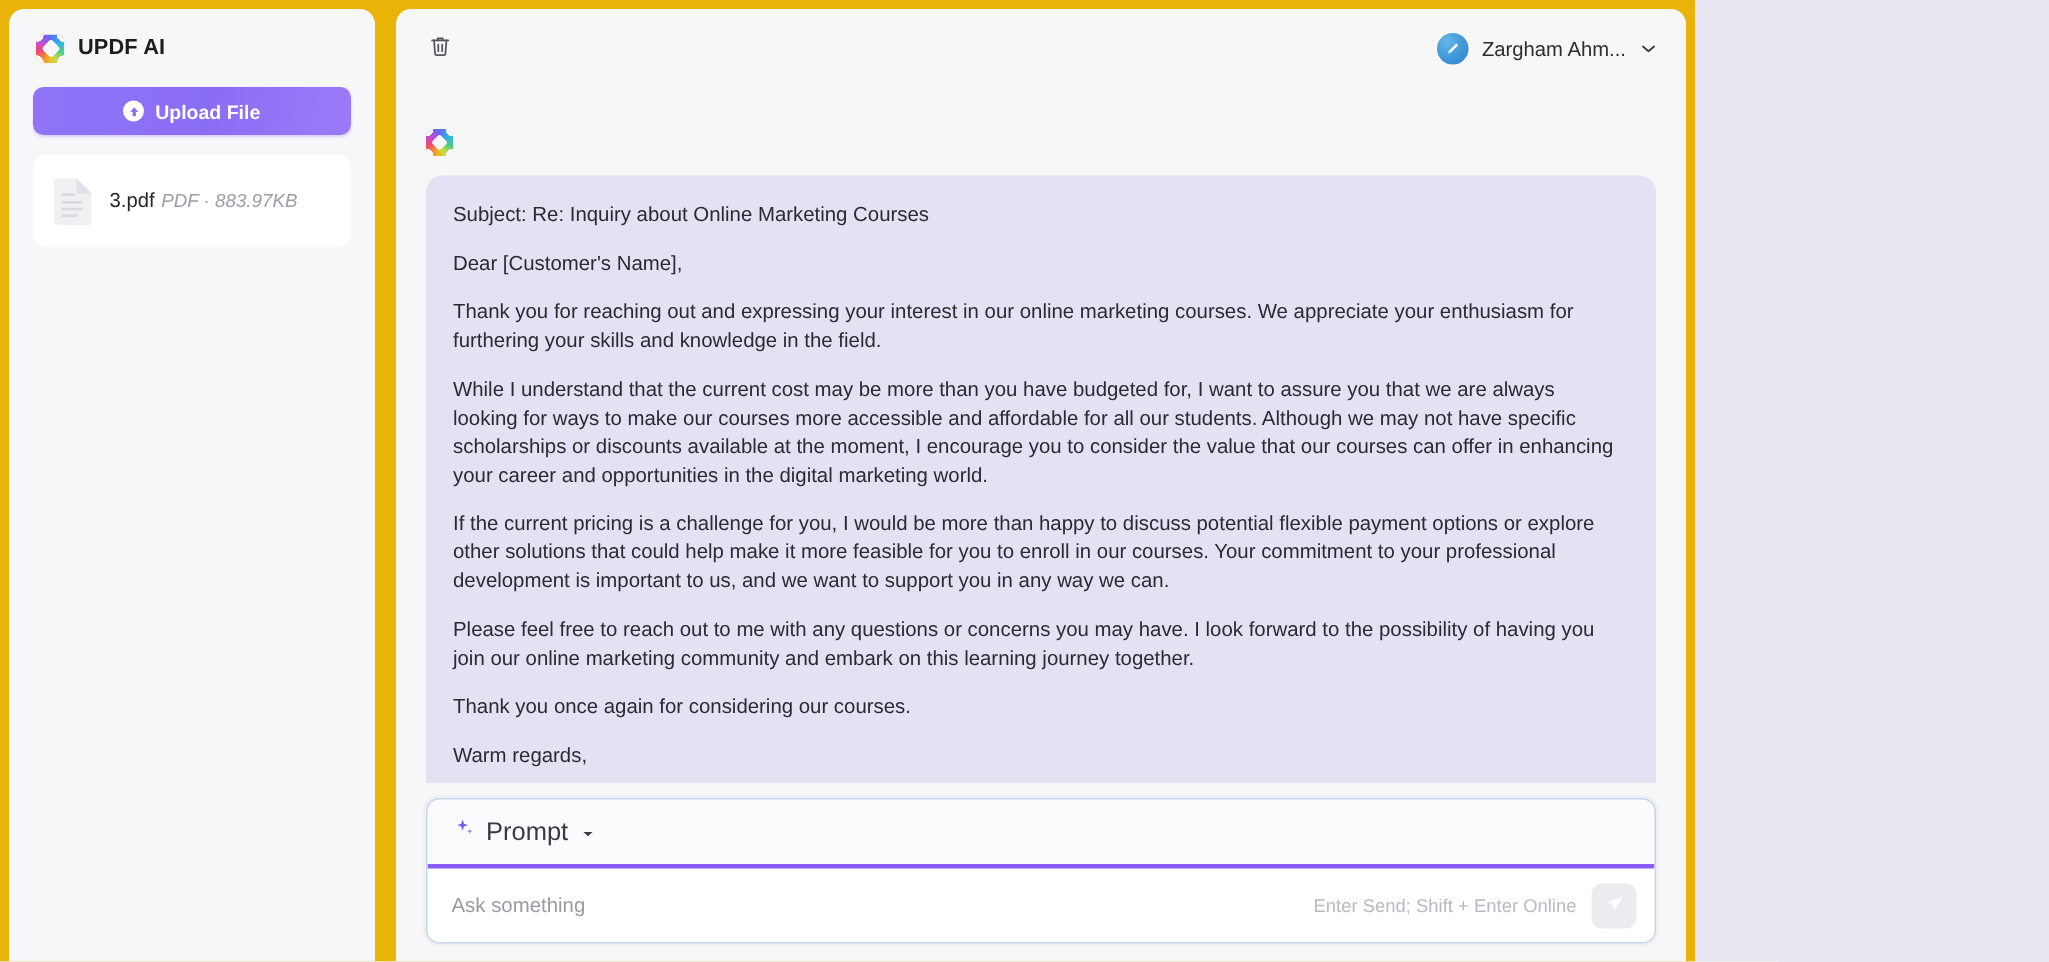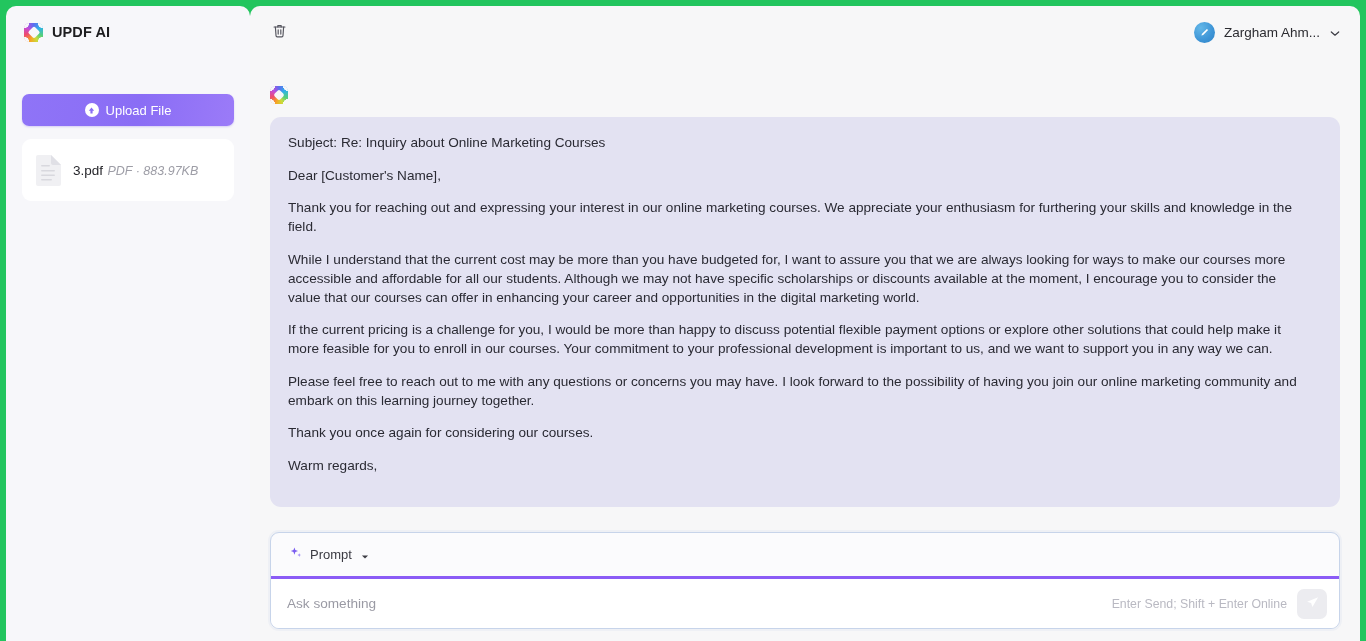--- a/index.html
+++ b/index.html
@@ -10,26 +10,26 @@
     overflow: hidden;
   }
 
   body {
     background: #e8e7f2;
     font-family: "Liberation Sans", sans-serif;
     -webkit-font-smoothing: antialiased;
   }
 
   .app {
-    width: 1366px;
+    width: 1130px;
     height: 641px;
     display: flex;
     padding: 6px 6px 0 6px;
-    gap: 0;
-    background: #22c55e;
+    gap: 14px;
+    background: #eab308;
   }
 
   
   .sidebar {
     width: 244px;
     flex: 0 0 244px;
     background: #f7f7fa;
     border-radius: 10px 10px 0 0;
     padding: 0 16px;
     position: relative;
@@ -85,29 +85,28 @@
   }
 
   .upload-btn {
     width: 100%;
     height: 32px;
     border: none;
     border-radius: 7px;
     background: linear-gradient(100deg, #8f74f7 0%, #8a6df5 55%, #9b7bf8 100%);
     color: #ffffff;
     font-size: 13px;
-    font-weight: normal;
+    font-weight: bold;
     font-family: "Liberation Sans", sans-serif;
     display: flex;
     align-items: center;
     justify-content: center;
     gap: 7px;
     cursor: pointer;
     box-shadow: 0 1px 2px rgba(120,90,230,.25);
-    margin-top: 36px;
   }
 
   .upload-ico {
     width: 14px; height: 14px;
     border-radius: 50%;
     background: #ffffff;
     display: flex; align-items: center; justify-content: center;
     flex: 0 0 14px;
   }
   .upload-ico svg { display: block; }
@@ -269,21 +268,21 @@
     align-items: center;
     padding: 0 18px;
   }
 
   .prompt-pill {
     display: flex;
     align-items: center;
     gap: 7px;
     cursor: pointer;
   }
-  .prompt-label { font-size: 13px; color: #3a3a42; }
+  .prompt-label { font-size: 17px; color: #3a3a42; }
   .mini-caret { margin-left: 2px; }
 
   .composer-bottom {
     border-top: 3px solid #8b5cf6;
     height: 52px;
     display: flex;
     align-items: center;
     padding: 0 12px 0 16px;
     gap: 10px;
     background: #ffffff;

